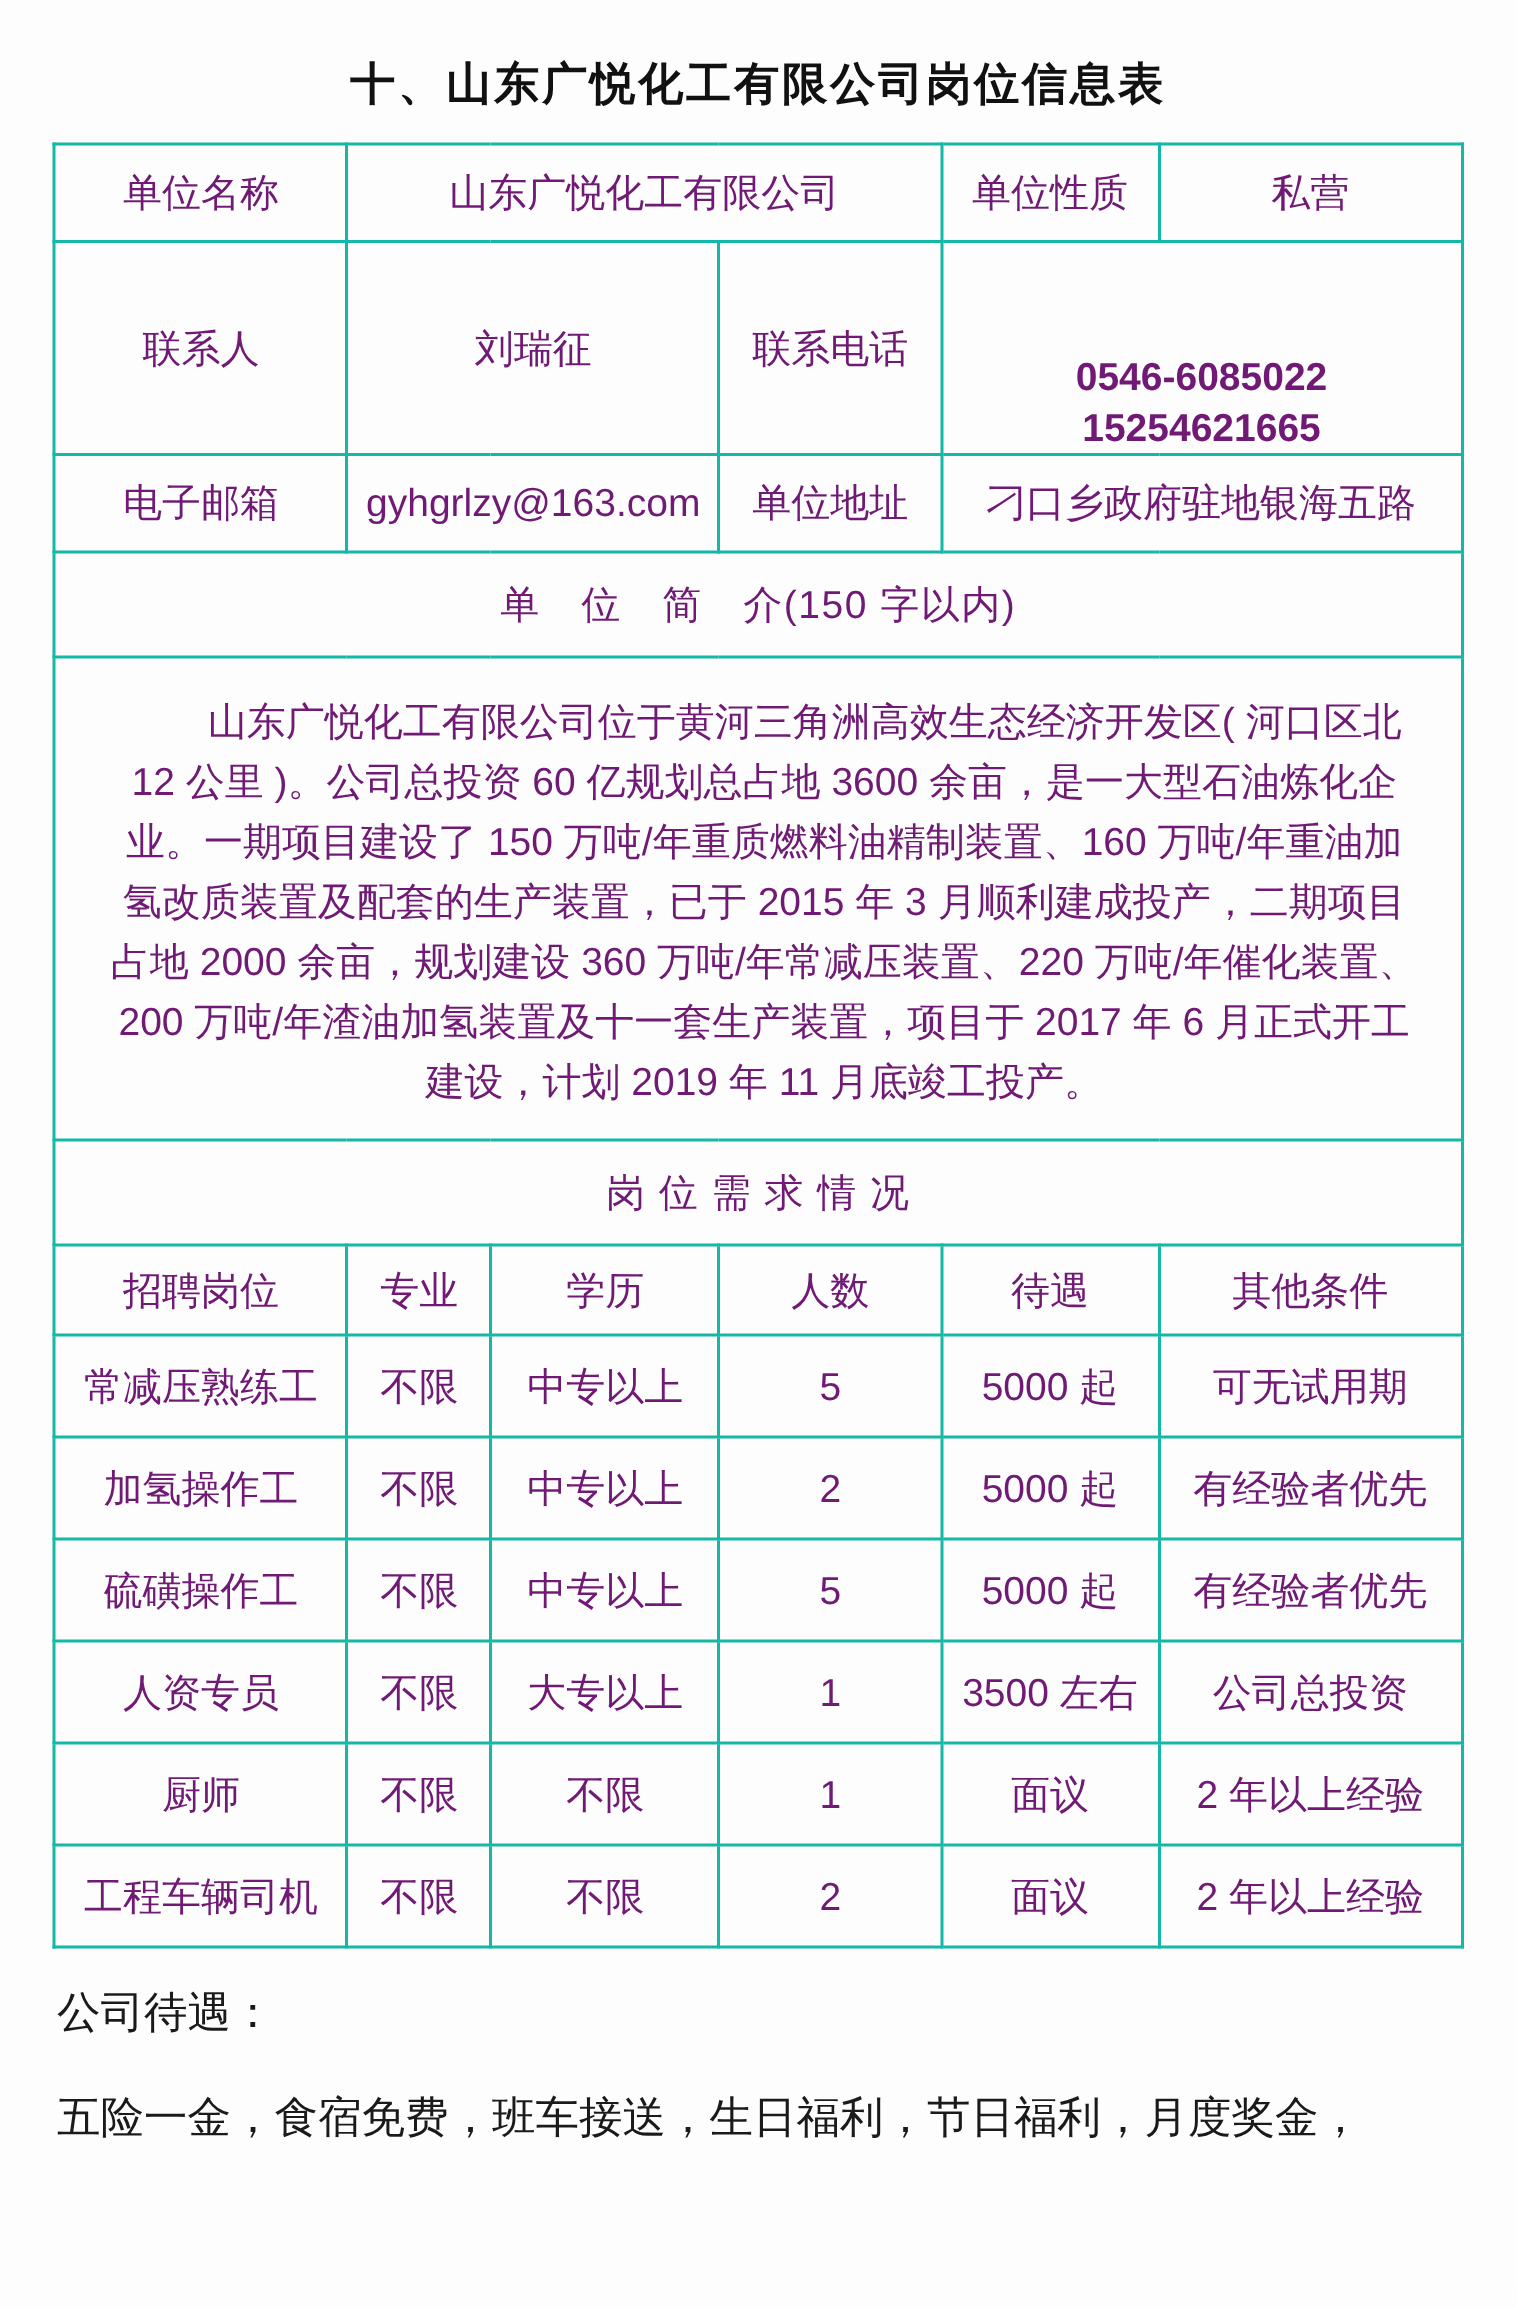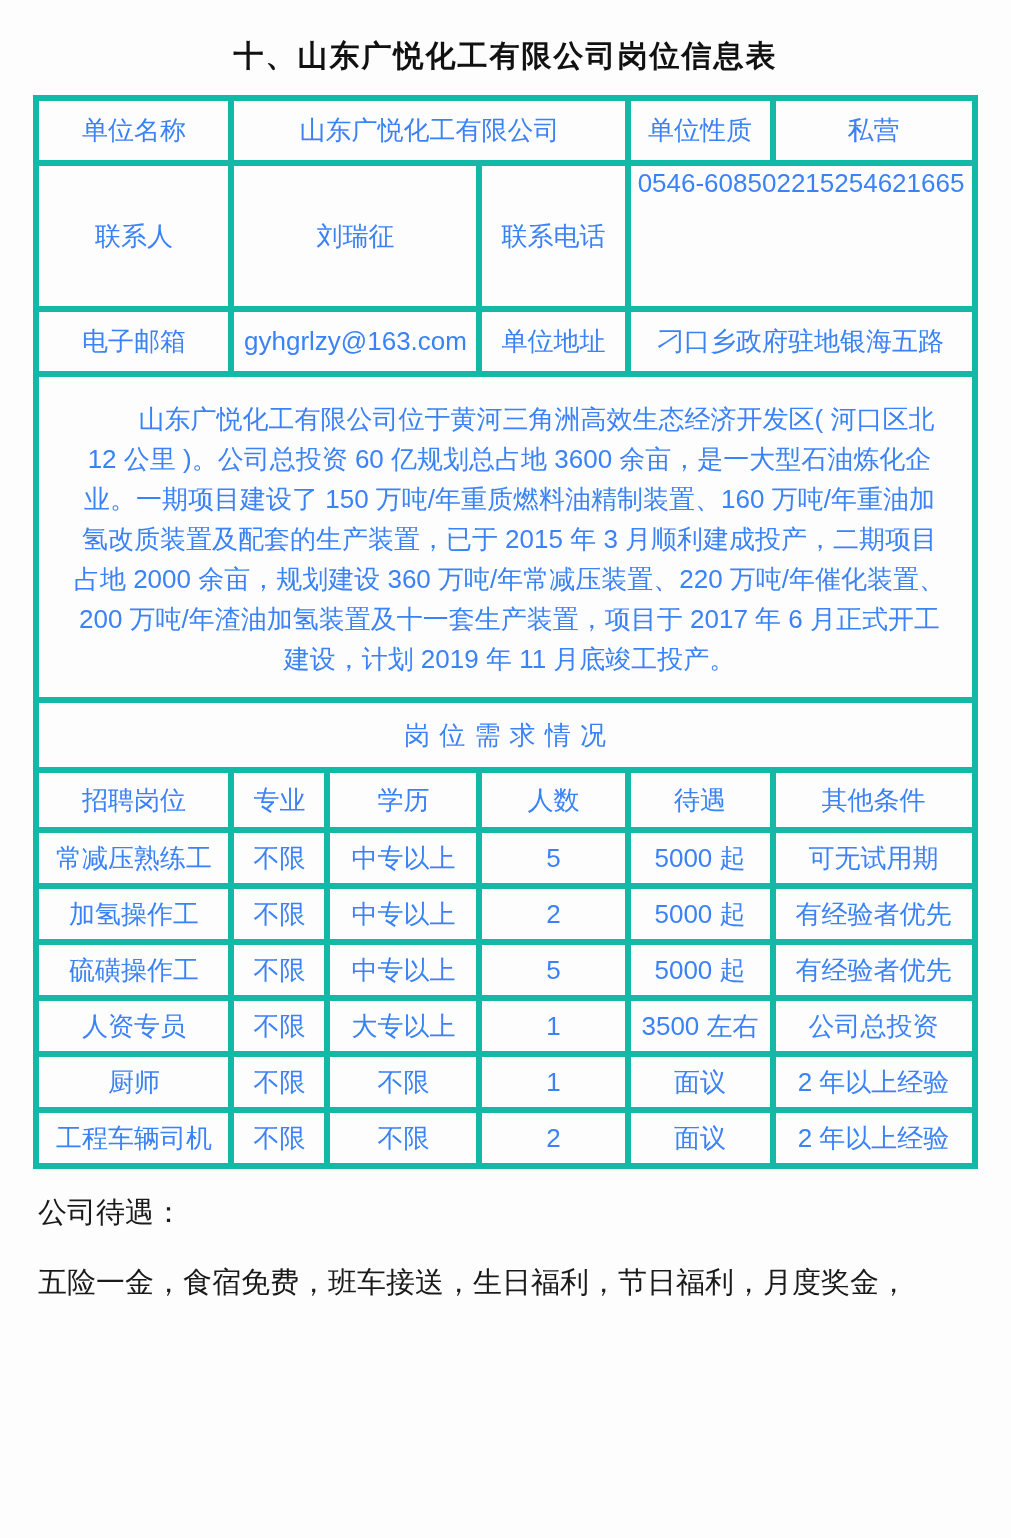--- a/index.html
+++ b/index.html
@@ -24,44 +24,46 @@
     letter-spacing: 2px;
     color: #111111;
   }
   table.main-table {
     margin: 18px auto 0 auto;
     width: 938px;
     border-collapse: collapse;
     table-layout: fixed;
   }
   table.main-table td {
-    border: 6px solid #14b8a6;
+    border: 2px solid #14b8a6;
     text-align: center;
     vertical-align: middle;
     font-size: 26px;
-    color: #3b82f6;
+    color: #701a75;
     overflow: hidden;
   }
   tr.h65  td { height: 65px; }
   tr.h140 td { height: 140px; }
   tr.h70  td { height: 70px; }
   tr.h60  td { height: 60px; border-radius: 19px; }
-  tr.h68  td { height: 56px; }
+  tr.h68  td { height: 68px; }
   td.section-head { font-size: 28px; letter-spacing: 1px; }
   td.intro-body-cell {
     text-align: justify;
     padding: 22px 26px 18px 34px;
     font-size: 26px;
     line-height: 40px;
     text-indent: 54px;
   }
   .phone-cell-inner {
     display: flex;
-    justify-content: center;
+    flex-direction: column;
+    justify-content: flex-end;
     height: 140px;
+    font-weight: bold;
   }
   .phone-line { line-height: 34px; }
   .footer-block {
     margin: 26px 0 0 38px;
     font-size: 29px;
     color: #1a1a1a;
   }
   .footer-line { margin-bottom: 36px; line-height: 34px; }
   .email-text, .phone-line { font-size: 26px; }
 </style>
@@ -102,20 +104,23 @@
       </td>
     </tr>
 
     <tr class="h65">
       <td>电子邮箱</td>
       <td colspan="2" class="email-text">gyhgrlzy@163.com</td>
       <td>单位地址</td>
       <td colspan="2">刁口乡政府驻地银海五路</td>
     </tr>
 
+    <tr class="h70">
+      <td colspan="6" class="section-head">单　位　简　介(150 字以内)</td>
+    </tr>
 
     <tr>
       <td colspan="6" class="intro-body-cell">山东广悦化工有限公司位于黄河三角洲高效生态经济开发区( 河口区北 12 公里 )。公司总投资 60 亿规划总占地 3600 余亩，是一大型石油炼化企业。一期项目建设了 150 万吨/年重质燃料油精制装置、160 万吨/年重油加氢改质装置及配套的生产装置，已于 2015 年 3 月顺利建成投产，二期项目占地 2000 余亩，规划建设 360 万吨/年常减压装置、220 万吨/年催化装置、200 万吨/年渣油加氢装置及十一套生产装置，项目于 2017 年 6 月正式开工建设，计划 2019 年 11 月底竣工投产。</td>
     </tr>
 
     <tr class="h70">
       <td colspan="6" class="section-head">岗 位 需 求 情 况</td>
     </tr>
 
     <tr class="h60">

